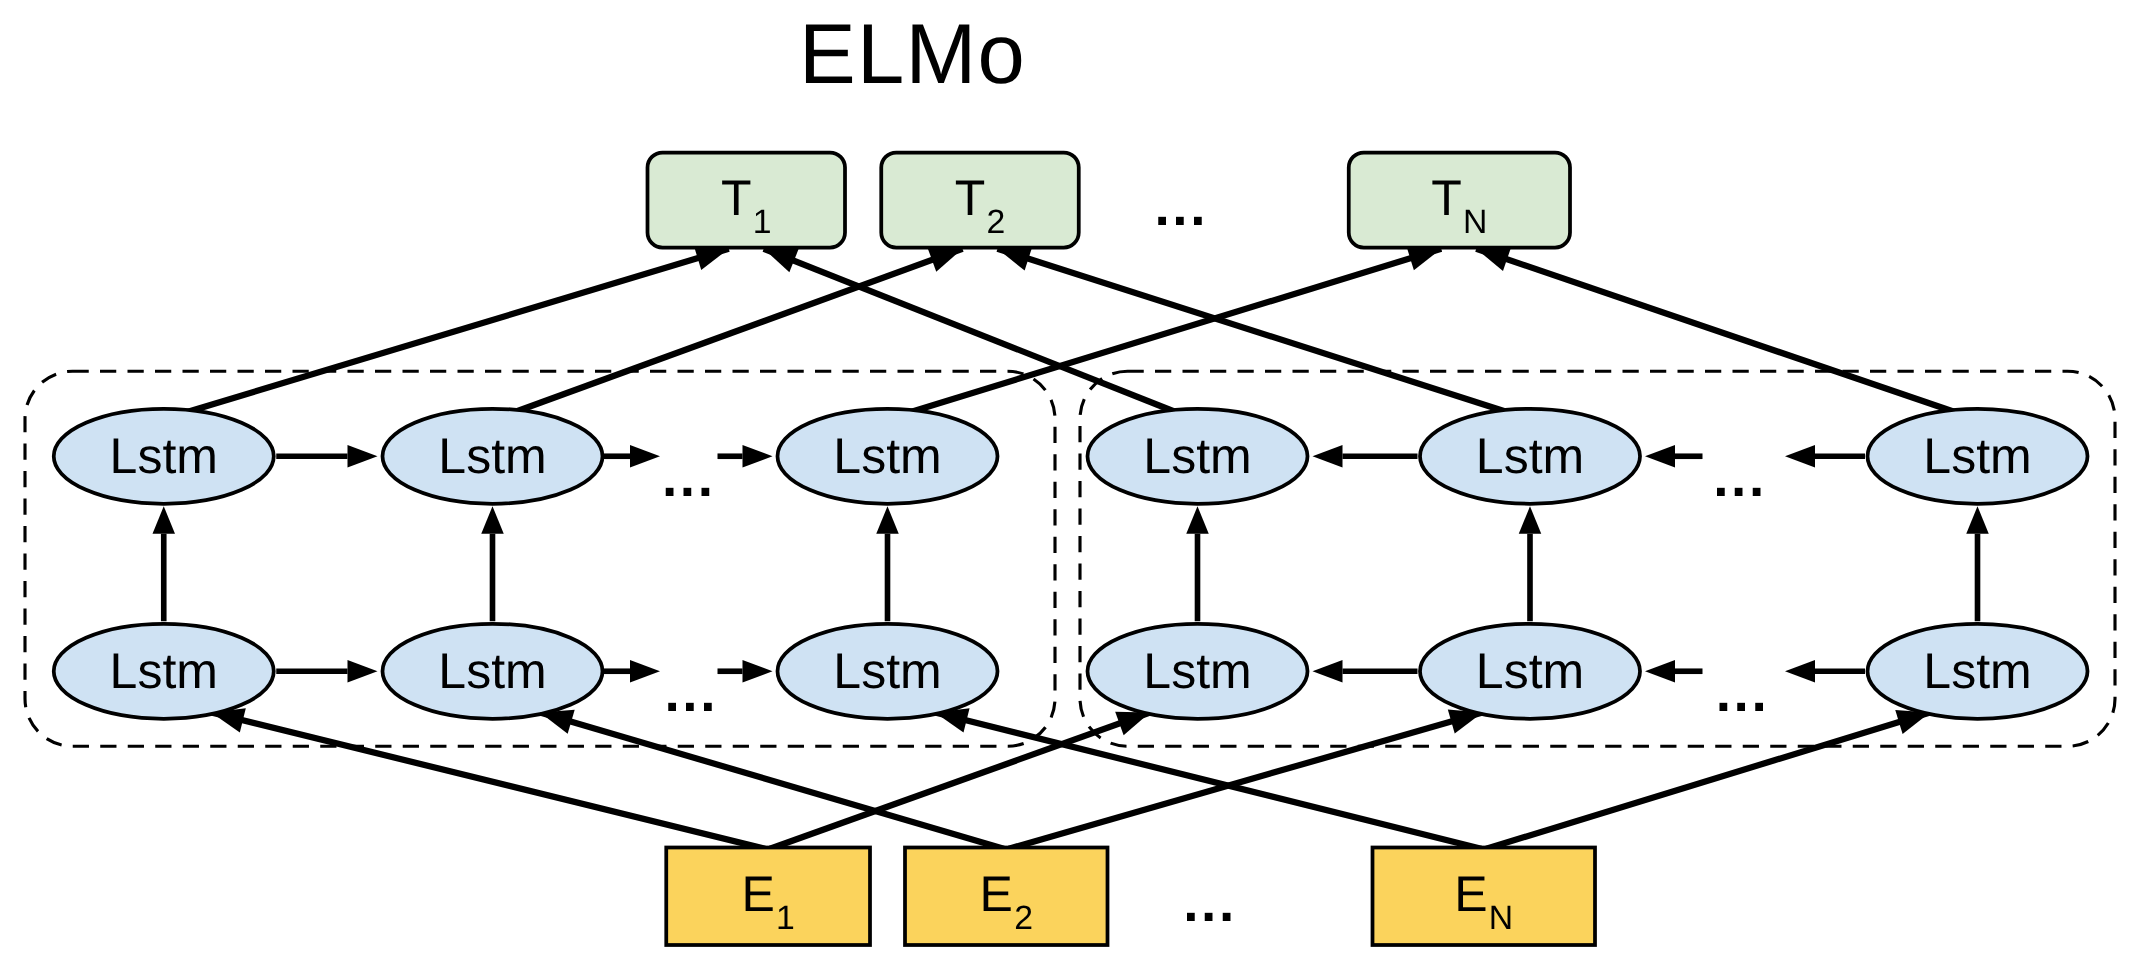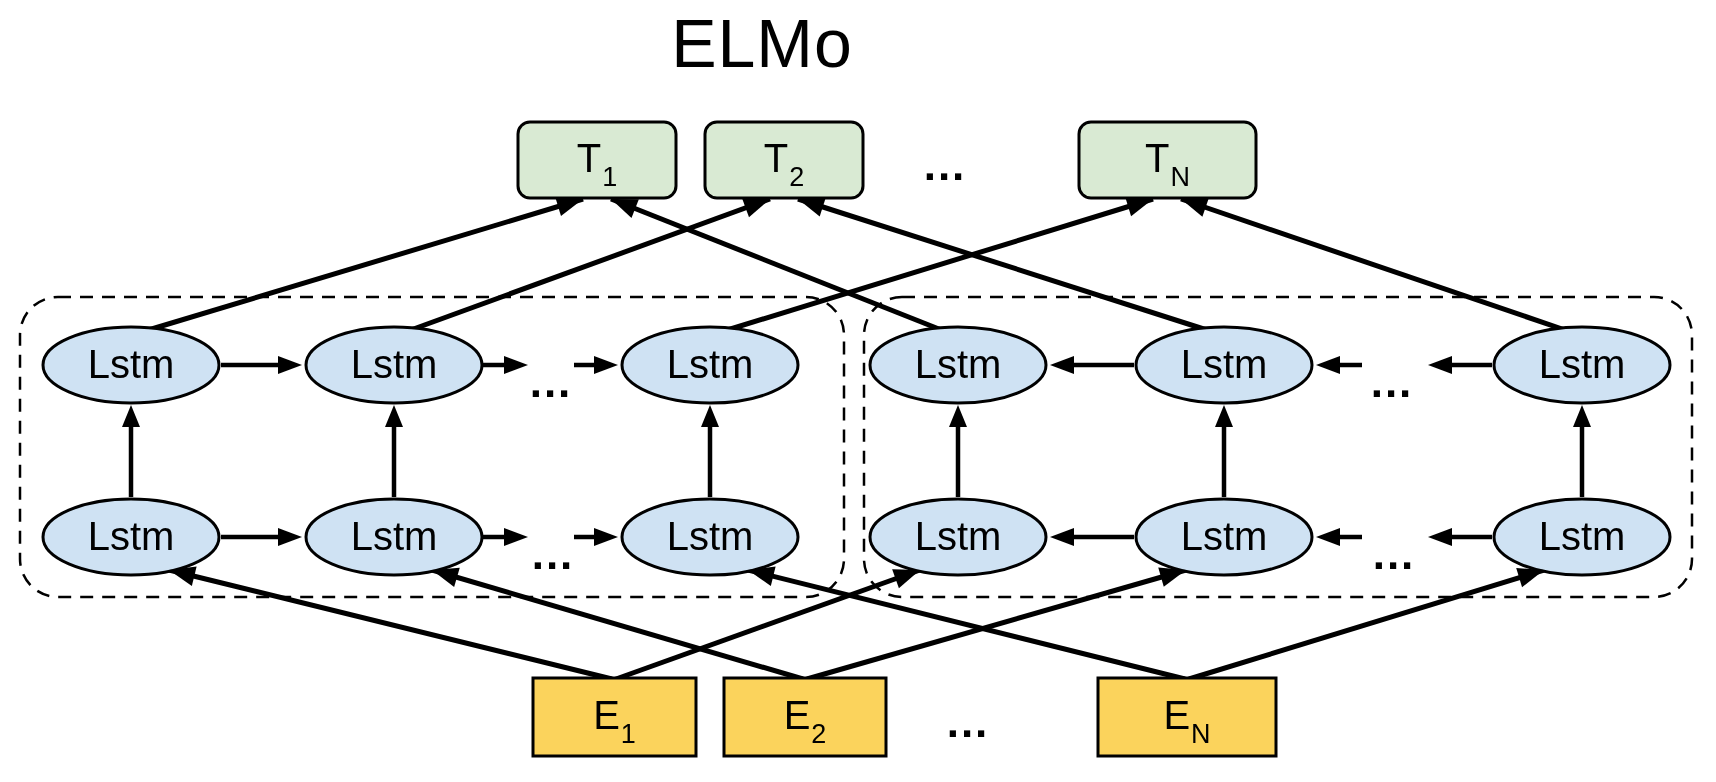--- a/index.html
+++ b/index.html
@@ -1,19 +1,19 @@
 <!DOCTYPE html>
 <html><head>
 <meta charset="utf-8">
 <style>
   html,body{margin:0;padding:0;background:#ffffff;}
   body{width:1716px;height:782px;position:relative;overflow:hidden;
        font-family:"Liberation Sans", sans-serif;}
   .title{position:absolute;top:4px;left:0;width:1460px;text-align:center;
-         font-size:68px;color:#000;letter-spacing:1px;padding-left:32px;}
+         font-size:68px;color:#000;letter-spacing:1px;}
   svg{position:absolute;top:0;left:0;}
   .dashed-box{fill:none;stroke:#000;stroke-width:2.5;stroke-dasharray:13 9;}
   .edge{stroke:#000;stroke-width:5;fill:none;}
   .arrow-line{stroke:#000;stroke-width:4.5;fill:none;}
   .head{fill:#000;stroke:none;}
   .lstm-ellipse{fill:var(--lstm-fill);stroke:#000;stroke-width:3;}
   .t-box{fill:var(--t-fill);stroke:#000;stroke-width:3;}
   .e-box{fill:var(--e-fill);stroke:#000;stroke-width:3;}
   .node-label{font-family:"Liberation Sans",sans-serif;font-size:40px;fill:#000;text-anchor:middle;}
   .sub{font-size:27px;}

